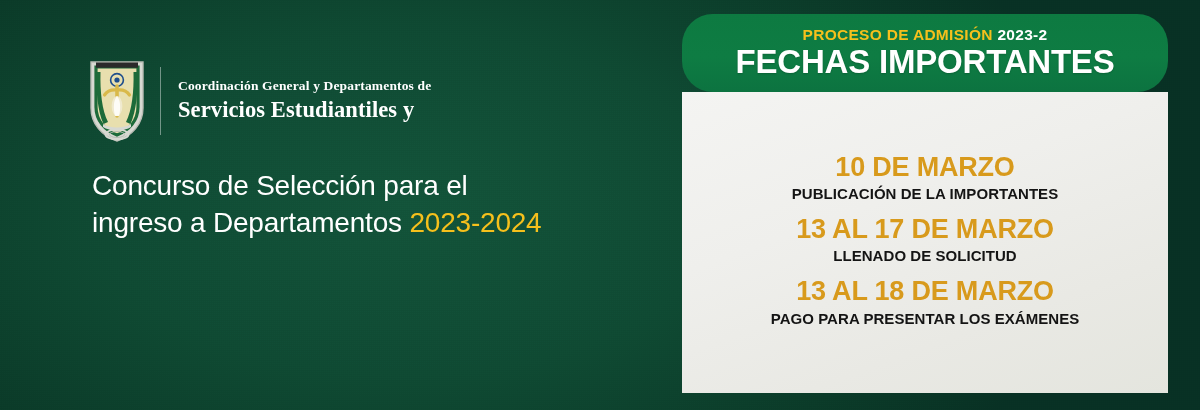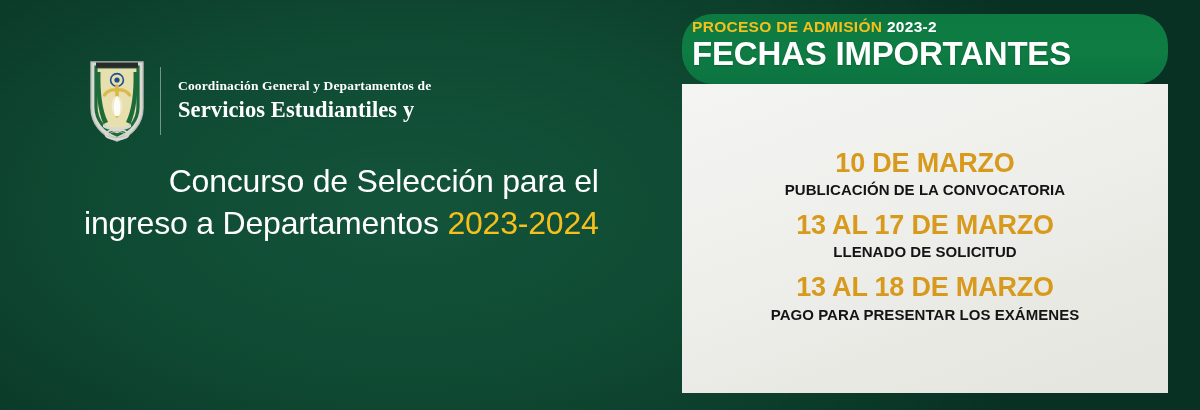--- a/index.html
+++ b/index.html
@@ -95,27 +95,26 @@
   }
   .headline-title {
     font-size: 54px;
     font-weight: 700;
     letter-spacing: -0.9px;
     line-height: 1.0;
     margin: 0 0 6px 0;
     white-space: nowrap;
   }
   .headline-sub {
-    font-size: 32px;
+    font-size: 28px;
     font-weight: 500;
     letter-spacing: -0.2px;
     line-height: 1.32;
-    margin: 0;
+    margin: 8px;
     max-width: 560px;
-    text-align: right;
   }
   .headline-year {
     color: #f6c01c;
     font-weight: 400;
   }
 
   
   .dates-card {
     position: absolute;
     left: 682px;
@@ -123,22 +122,22 @@
     width: 486px;
     height: 379px;
     z-index: 4;
     display: flex;
     flex-direction: column;
     box-shadow: 0 0 0 0 rgba(0,0,0,0);
   }
 
   .card-header {
     background: linear-gradient(180deg, #0d7a41 0%, #0e7c43 55%, #0c7340 100%);
-    padding: 4px 10px 12px 10px;
-    text-align: left;
+    padding: 12px 10px 12px 10px;
+    text-align: center;
     flex: none;
     border-radius: 31px;
   }
   .card-kicker {
     font-size: 15.5px;
     font-weight: 700;
     letter-spacing: 0.3px;
     color: #f6c01c;
     line-height: 1.1;
     margin-bottom: 1px;
@@ -247,21 +246,21 @@
 
     <div class="card-header">
       <div class="card-kicker"><span>PROCESO DE ADMISIÓN </span><span class="kicker-year">2023-2</span></div>
       <div class="card-title">FECHAS IMPORTANTES</div>
     </div>
 
     <div class="card-body">
 
       <div class="date-entry">
         <div class="date-label">10 DE MARZO</div>
-        <div class="date-desc">PUBLICACIÓN DE LA CONVOCATORIA</div>
+        <div class="date-desc">PUBLICACIÓN DE LA IMPORTANTES</div>
       </div>
 
       <div class="date-entry">
         <div class="date-label">13 AL 17 DE MARZO</div>
         <div class="date-desc">LLENADO DE SOLICITUD</div>
       </div>
 
       <div class="date-entry">
         <div class="date-label">13 AL 18 DE MARZO</div>
         <div class="date-desc">PAGO PARA PRESENTAR LOS EXÁMENES</div>

